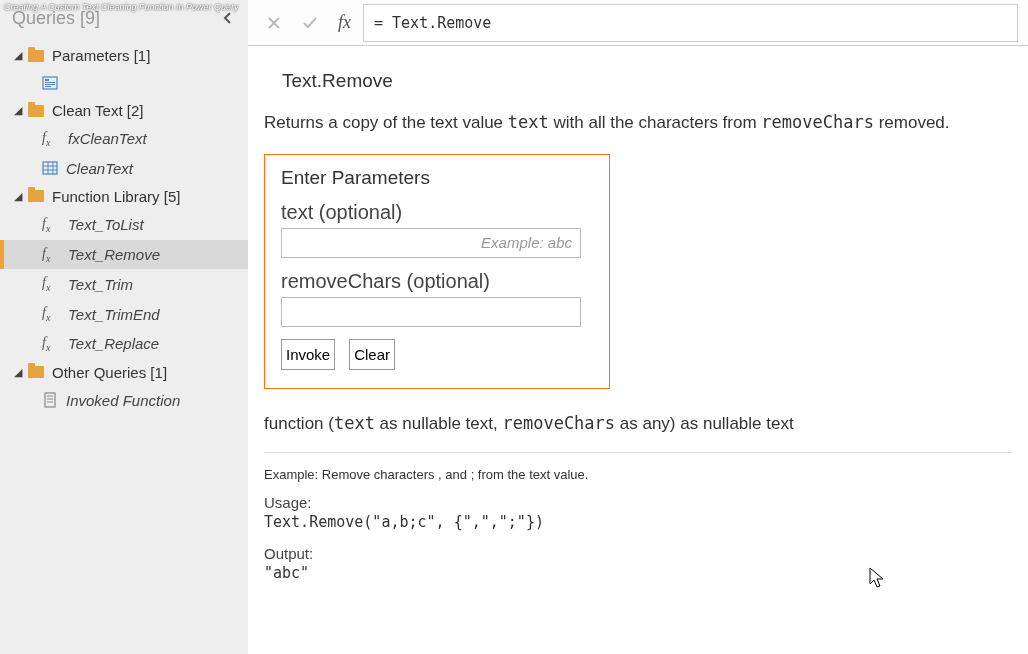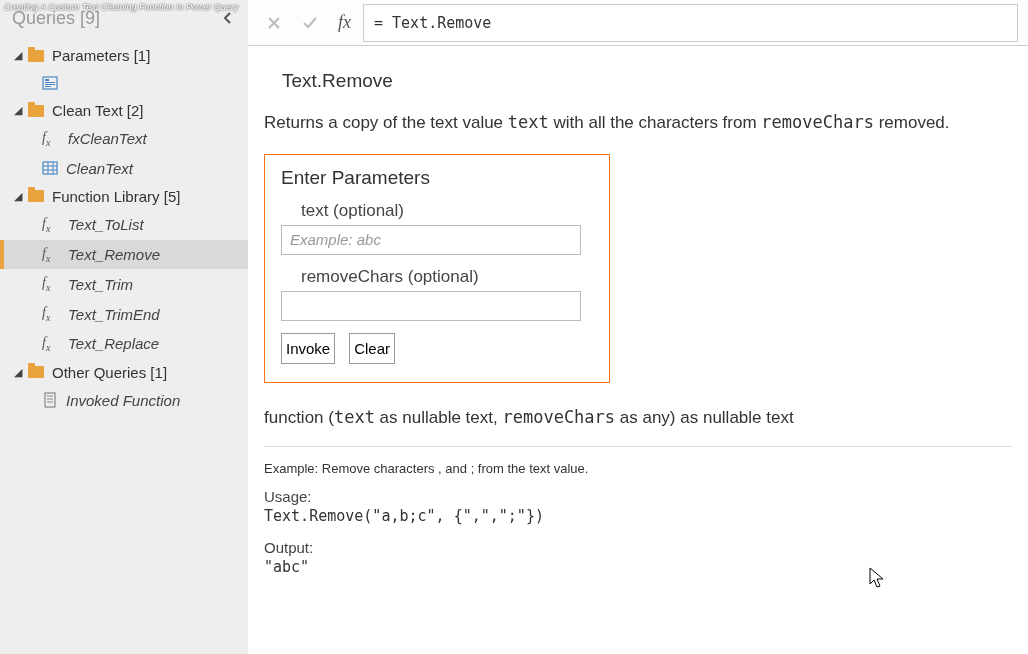--- a/index.html
+++ b/index.html
@@ -35,22 +35,22 @@
   .fb-input-wrap { flex:1; height:38px; border:1px solid #ccc; background:#fff; display:flex; align-items:center; padding:0 8px;}
   .fb-input { border:none; outline:none; width:100%; font-family:Consolas,monospace; font-size:15px; color:#333;}
   
   .content { padding:18px 16px 0 16px; font-size:17px; color:#333; }
   .fn-title { font-size:19px; margin:6px 0 18px 18px; font-weight:400;}
   .fn-desc { font-size:17px; line-height:1.5; margin-bottom:18px;margin-top:6px;}
   .fn-desc .code, .sig .code { font-family:Consolas,monospace; }
   
   .enter-params { border:1px solid #f97316; padding:12px 16px 18px 16px; width:346px; background:#fff;}
   .enter-params h3 { margin:0 0 12px 0; font-size:19px; font-weight:400; color:#333;}
-  .param-label { font-size:17px; color:#444; margin-bottom:4px;margin-left:20px;}
-  .param-input { width:300px; height:30px; border:1px solid #bbb; padding:0 8px; font-size:15px; font-style:italic; color:#333; margin-bottom:12px; display:block;}
+  .param-label { font-size:20px; color:#444; margin-bottom:4px;}
+  .param-input { width:300px; height:30px; border:1px solid #bbb; padding:0 8px; font-size:15px; font-style:italic; color:#333; margin-bottom:12px; display:block;text-align:right;}
   .param-input::placeholder { color:#999; font-style:italic;}
   .btn-row { display:flex; gap:14px; margin-top:4px;}
   .btn { border:1px solid #999; background:#fff; padding:6px 4px; font-size:15px; cursor:pointer;}
   
   .sig { margin:24px 0 10px 0; font-size:17px; border-bottom:1px solid #ddd; padding-bottom:18px;}
   .example { margin-top:14px;}
   .example-title { font-size:13px; margin-bottom:12px;}
   .usage-label, .output-label { font-size:15px; color:#444; margin-bottom:2px;}
   .codeblock { font-family:Consolas,monospace; font-size:15px; color:#333; margin-bottom:14px;}
   

